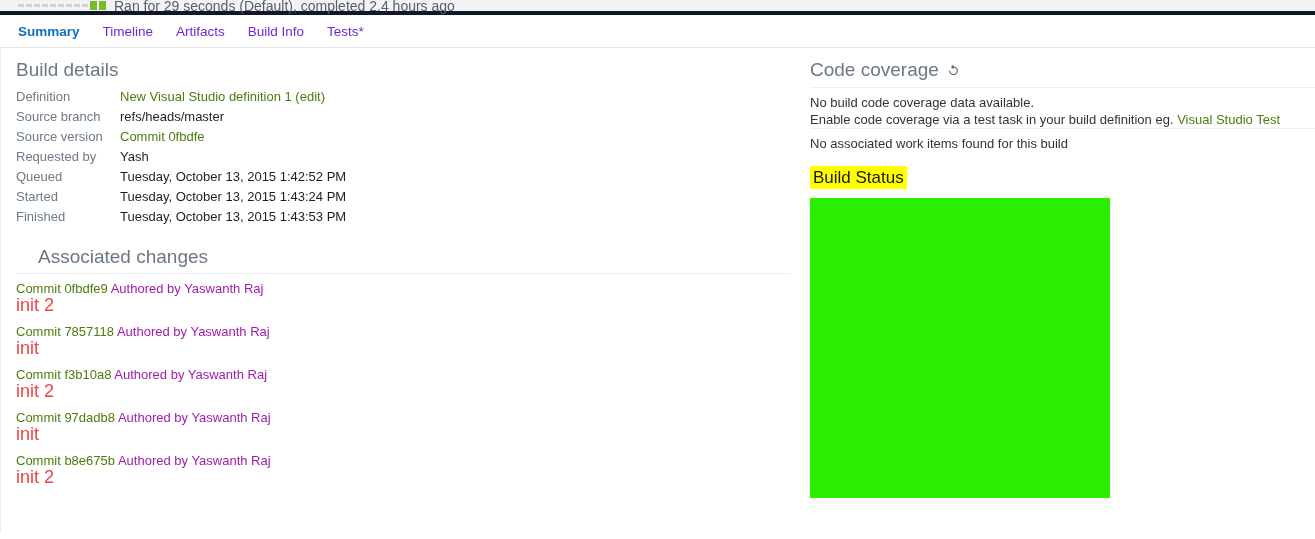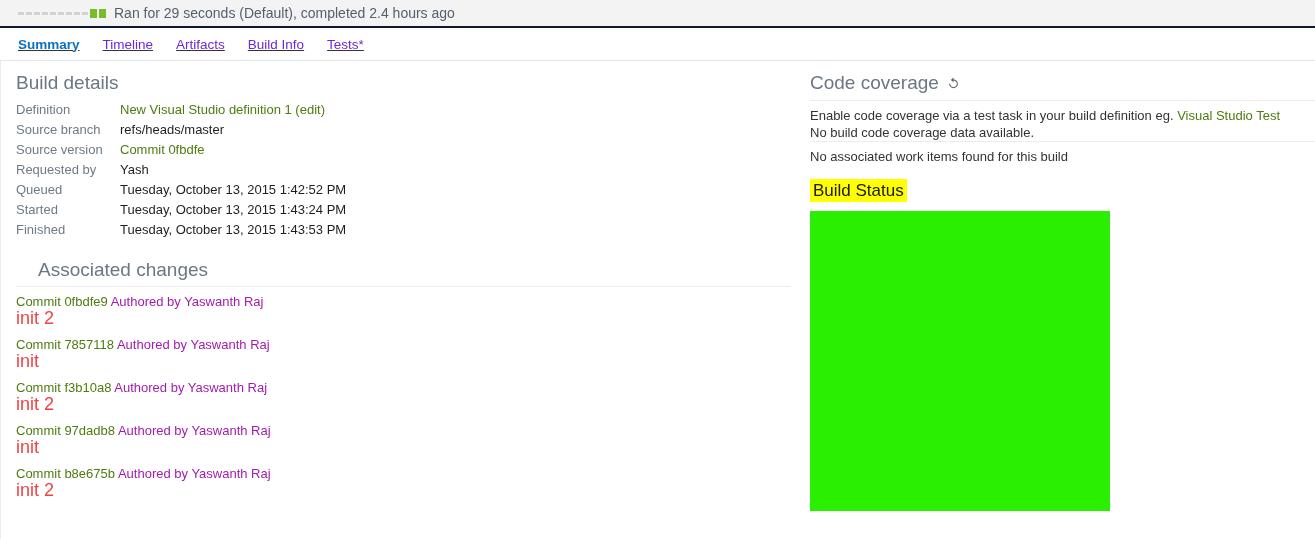--- a/index.html
+++ b/index.html
@@ -12,23 +12,23 @@
     background: #ffffff;
     font-family: "Liberation Sans", sans-serif;
     font-size: 13px;
     color: #333333;
     overflow: hidden;
     position: relative;
   }
 
   
   .status-strip {
-    height: 28px;
+    height: 15px;
     background: #f3f3f3;
-    border-bottom: 2px solid #0f172a;
+    border-bottom: 4px solid #0f172a;
     display: flex;
     align-items: center;
     padding-left: 18px;
     box-sizing: border-box;
   }
   .progress-track {
     display: flex;
     align-items: center;
     gap: 2px;
     margin-right: 8px;
@@ -51,21 +51,20 @@
 
   
   .tabbar {
     height: 33px;
     border-bottom: 1px solid #e6e6e6;
     display: flex;
     align-items: center;
     padding-left: 18px;
     box-sizing: border-box;
     background: #ffffff;
-    text-decoration: underline;
   }
   .tab {
     font-size: 13.5px;
     color: #6d28d9;
     margin-right: 23px;
     cursor: pointer;
     white-space: nowrap;
   }
   .tab.active {
     color: #0e70c0;
@@ -303,25 +302,25 @@
       <span class="refresh-icon">
         <svg viewBox="0 0 16 16" width="15" height="15" aria-hidden="true">
           <path d="M8 2.6V0.6L5.2 3.1L8 5.6V3.7c2.0 0 3.6 1.6 3.6 3.6
                    c0 2.0-1.6 3.6-3.6 3.6c-2.0 0-3.6-1.6-3.6-3.6H3.3
                    c0 2.6 2.1 4.7 4.7 4.7s4.7-2.1 4.7-4.7S10.6 2.6 8 2.6z" fill="currentColor"></path>
         </svg>
       </span>
     </h2>
     <div class="rule"></div>
 
+    <div class="rtext">No build code coverage data available.</div>
     <div class="rtext">
       <span>Enable code coverage via a test task in your build definition eg.</span>
       <a class="link">Visual Studio Test</a>
     </div>
-    <div class="rtext">No build code coverage data available.</div>
 
     <div class="rule"></div>
 
     <div class="rtext">No associated work items found for this build</div>
 
     <div>
       <div class="bs-heading">Build Status</div>
       <div class="green-block"></div>
     </div>
   </div>

